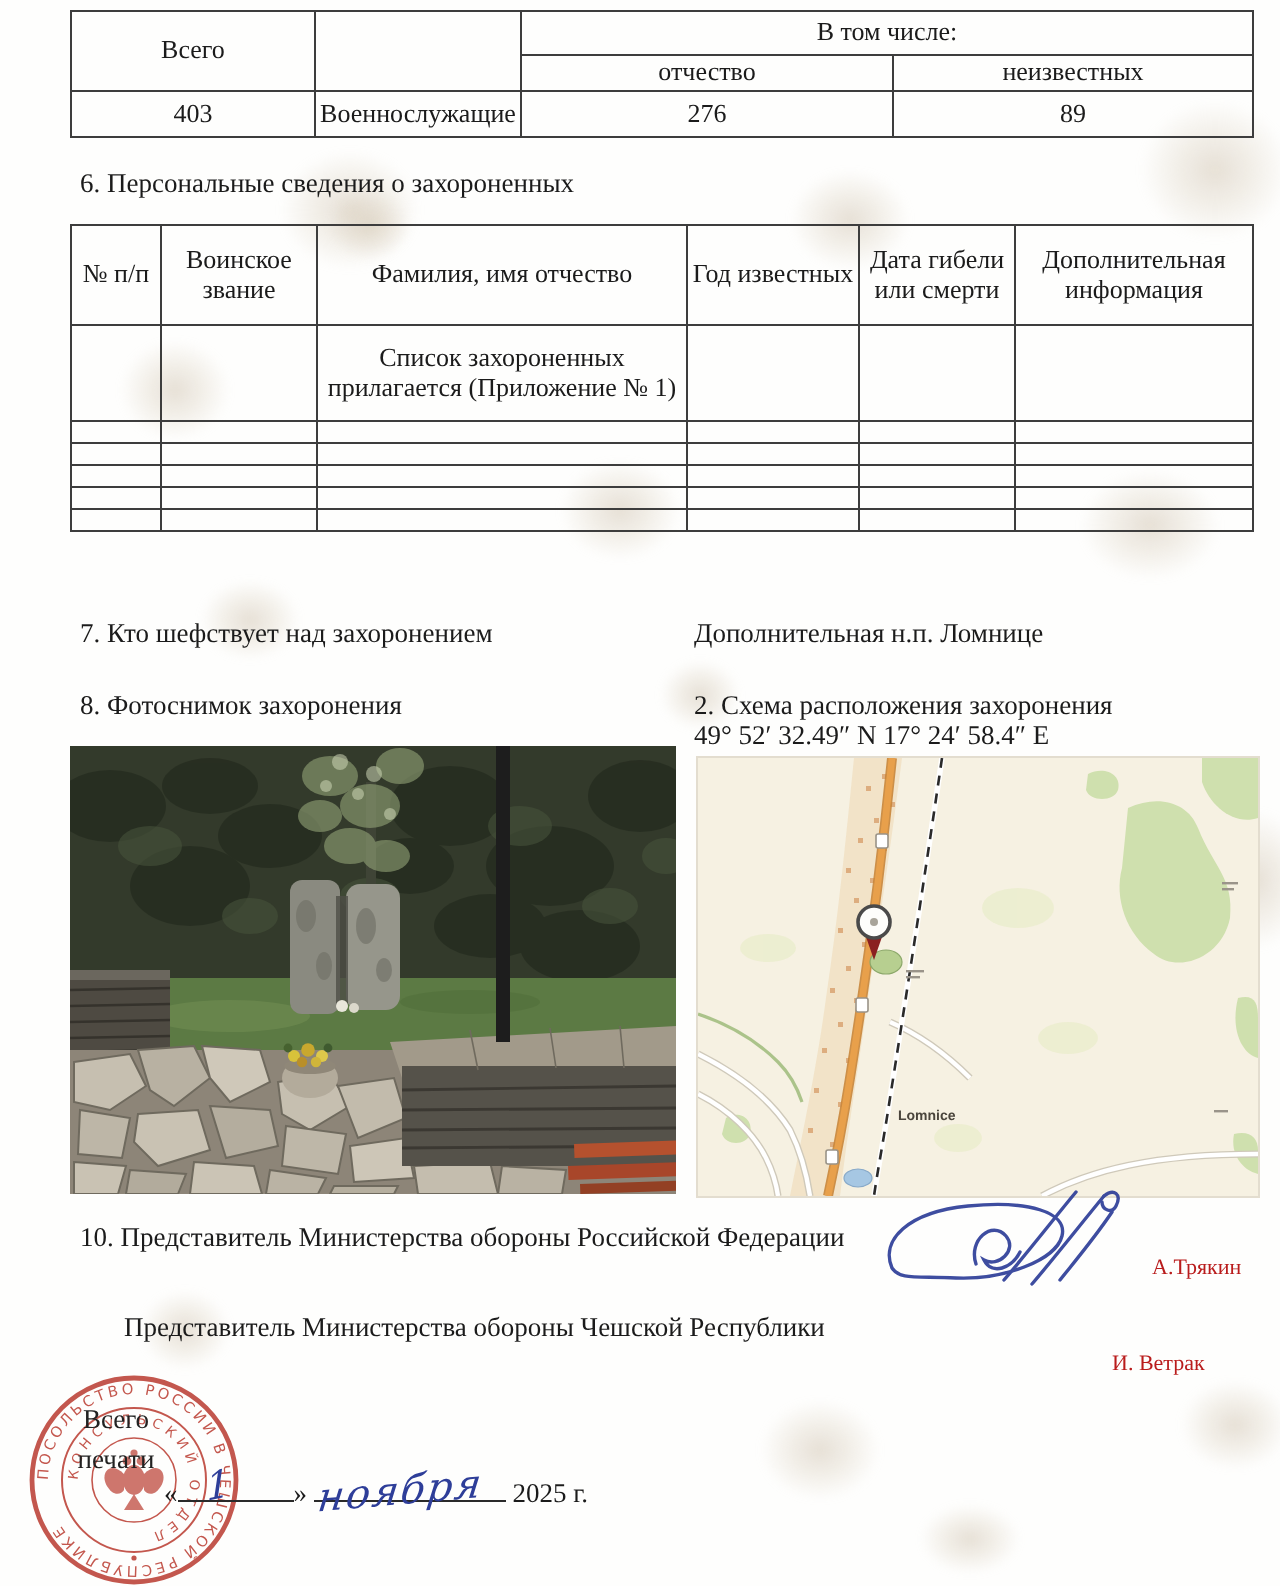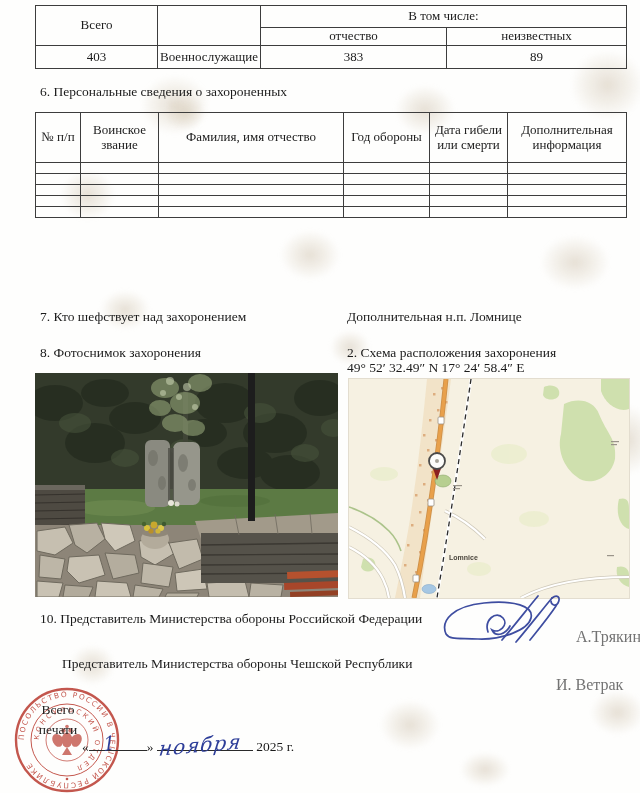--- a/index.html
+++ b/index.html
@@ -13,21 +13,21 @@
     background:radial-gradient(closest-side,rgba(212,200,180,.55),rgba(212,200,180,0));
     filter:blur(2px);}
   table.doc{border-collapse:collapse;position:absolute;table-layout:fixed;background:transparent}
   table.doc td{border:1px solid #3d3d3d;text-align:center;vertical-align:middle;
     font-size:13px;line-height:1.13;padding:1px 2px;overflow:hidden;
     font-family:"Liberation Serif",serif;color:#1b1b1b}
   .lbl{position:absolute;font-size:13.5px;white-space:nowrap;color:#1b1b1b}
   .bold{font-weight:normal}
   .photo-frame,.map-frame{position:absolute;line-height:0}
   .map-frame svg{border:1px solid #e3ddcf}
-  .sig-name{position:absolute;font-size:16px;color:#737373;white-space:nowrap}
+  .sig-name{position:absolute;font-size:11px;color:#b91c1c;white-space:nowrap}
   .seal-label{position:absolute;font-size:13.5px;color:#222;text-align:center;
     width:56px;line-height:1.45;z-index:3}
   .date-line{position:absolute;font-size:13.5px;color:#1b1b1b;z-index:3;white-space:nowrap}
   .blank{display:inline-block;border-bottom:1px solid #2a2a2a;height:14px;
     position:relative;vertical-align:baseline}
   .hw{position:absolute;color:#2e3e99;font-family:"DejaVu Serif",serif;
     font-style:italic;pointer-events:none}
   .hw-day{font-size:19px;left:14px;bottom:-4px;transform:rotate(-12deg) skewX(-10deg)}
   .hw-month{font-size:20px;left:2px;bottom:-7px;transform:rotate(-5deg) skewX(-12deg);
     letter-spacing:1px}
@@ -63,21 +63,21 @@
     <td rowspan="2"></td>
     <td colspan="2">В том числе:</td>
   </tr>
   <tr style="height:18px">
     <td>отчество</td>
     <td>неизвестных</td>
   </tr>
   <tr style="height:23px">
     <td>403</td>
     <td>Военнослужащие</td>
-    <td>383</td>
+    <td>276</td>
     <td>89</td>
   </tr>
 </tbody>
   </table>
 
 <div class="lbl" style="left:40px;top:84px">6. Персональные сведения о захороненных</div>
 
 <table class="doc" style="left:35px;top:112px;width:591px">
   <colgroup>
     <col style="width:45px">
@@ -85,23 +85,31 @@
       <col style="width:185px">
     <col style="width:86px">
       <col style="width:78px">
       <col style="width:119px">
   </colgroup>
   <tbody>
       <tr style="height:50px">
     <td>№ п/п</td>
     <td>Воинское звание</td>
     <td>Фамилия, имя отчество</td>
-    <td>Год обороны</td>
+    <td>Год известных</td>
     <td>Дата гибели или смерти</td>
     <td>Дополнительная информация</td>
+  </tr>
+  <tr style="height:48px">
+    <td></td>
+    <td></td>
+    <td>Список захороненных прилагается (Приложение № 1)</td>
+    <td></td>
+    <td></td>
+    <td></td>
   </tr>
   <tr style="height:11px">
         <td></td>
         <td></td>
         <td></td>
         <td></td>
         <td></td>
         <td></td>
       </tr>
   <tr style="height:11px">

